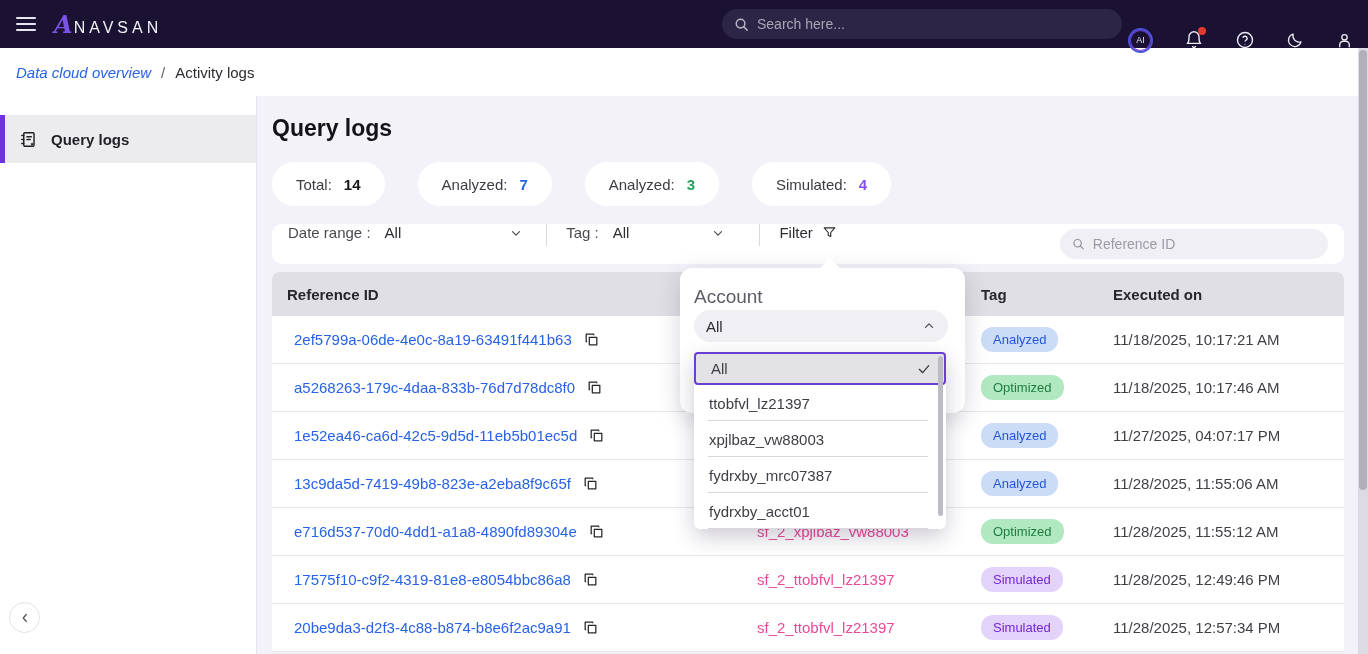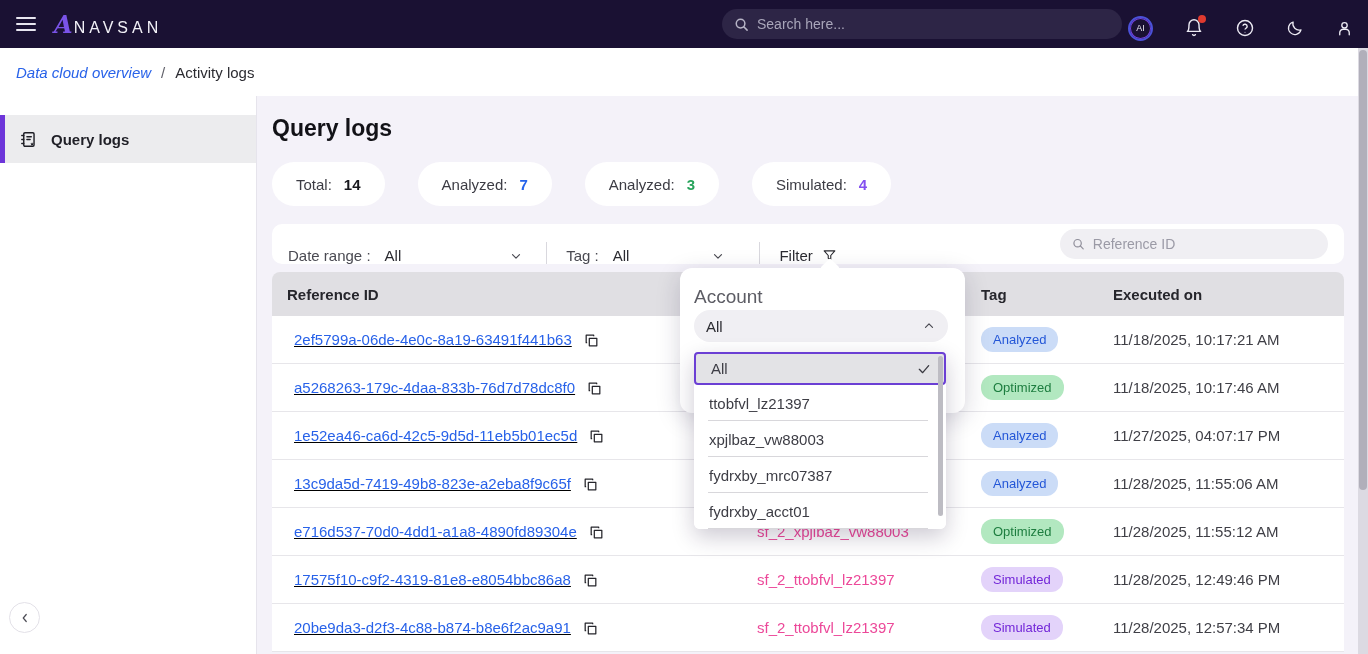--- a/index.html
+++ b/index.html
@@ -9,21 +9,21 @@
   .navbar { position:absolute; left:0; top:0; width:1368px; height:48px; background:#1a1133; display:flex; align-items:center; z-index:30; }
   .hamburger { width:20px; height:14px; margin-left:16px; display:flex; flex-direction:column; justify-content:space-between; cursor:pointer; }
   .hamburger span { display:block; height:2px; background:#e8e6f0; border-radius:1px; }
   .brand { margin-left:18px; display:flex; align-items:baseline; cursor:pointer; }
   .brand .a { font-family:"DejaVu Serif", serif; font-style:italic; font-size:24px; color:#7a53e8; font-weight:bold; margin-right:1px; }
   .brand .rest { color:#f2f1f7; font-size:16px; letter-spacing:4px; font-weight:400; }
   .nav-search { position:absolute; left:722px; top:9px; width:400px; height:30px; background:#2d2546; border-radius:15px; display:flex; align-items:center; padding:0 12px; }
   .nav-search svg { flex:0 0 auto; }
   .nav-search input { background:transparent; border:none; outline:none; color:#cfcddc; font-size:14px; margin-left:8px; width:100%; font-family:"Liberation Sans", sans-serif; }
   .nav-search input::placeholder { color:#a9a6ba; }
-  .nav-icons { position:absolute; right:14px; top:4px; height:48px; display:flex; align-items:center; gap:31px; }
+  .nav-icons { position:absolute; right:14px; top:16px; height:48px; display:flex; align-items:center; gap:31px; }
   .ai-badge { width:25px; height:25px; border-radius:50%; border:2px solid #4b51d8; box-shadow:0 0 0 1px #7a3fe0 inset; color:#e8e6f0; font-size:9px; display:flex; align-items:center; justify-content:center; cursor:pointer; }
   .icon-btn { position:relative; cursor:pointer; display:flex; align-items:center; }
   .bell-dot { position:absolute; right:-2px; top:-3px; width:8px; height:8px; border-radius:50%; background:#e03a2f; }
 
   
   .breadcrumb-bar { position:absolute; left:0; top:48px; width:1368px; height:48px; background:#ffffff; display:flex; align-items:center; padding-left:16px; z-index:5; }
   .crumb-link { color:#2862e9; font-size:15px; cursor:pointer;font-style:italic; }
   .crumb-sep { color:#5f5f68; margin:0 10px; font-size:15px; }
   .crumb-current { color:#2b2b31; font-size:15px; }
 
@@ -36,35 +36,35 @@
 
   
   .main { position:absolute; left:257px; top:96px; width:1101px; height:558px; background:#f4f2f9; }
   .page-title { position:absolute; left:15px; top:19px; font-size:23px; font-weight:bold; color:#121217; }
   .stats { position:absolute; left:15px; top:66px; display:flex; gap:33px; }
   .stat-pill { height:44px; background:#ffffff; border-radius:22px; display:flex; align-items:center; padding:0 24px; }
   .stat-pill .lbl { font-size:15px; color:#3c3c44; }
   .stat-pill .val { font-size:15px; font-weight:bold; margin-left:12px; }
 
   
-  .filter-bar { position:absolute; left:15px; top:128px; width:1072px; height:40px; background:#ffffff; border-radius:10px; display:flex; align-items:flex-end; }
+  .filter-bar { position:absolute; left:15px; top:128px; width:1072px; height:40px; background:#ffffff; border-radius:10px; display:flex; align-items:flex-start; }
   .f-label { font-size:15px; color:#4a4a52; }
   .f-value { font-size:15px; color:#2b2b31; }
   .f-group { display:flex; align-items:center; cursor:pointer; }
   .f-divider { width:1px; height:22px; background:#d9d8de; }
   .ref-search { position:absolute; right:16px; top:5px; width:268px; height:30px; background:#f0eff3; border-radius:15px; display:flex; align-items:center; padding:0 12px; }
   .ref-search input { background:transparent; border:none; outline:none; font-size:14px; color:#55555e; margin-left:8px; width:100%; font-family:"Liberation Sans", sans-serif; }
   .ref-search input::placeholder { color:#9b9aa6; }
 
   
   .qtable { position:absolute; left:15px; top:176px; width:1072px; }
   .t-head { height:44px; background:#e0dfe3; border-radius:8px 8px 0 0; display:grid; grid-template-columns:470px 224px 132px 1fr; align-items:center; }
   .t-head .th { font-size:15px; font-weight:bold; color:#26262c; padding-left:15px; }
   .t-row { height:48px; background:#ffffff; display:grid; grid-template-columns:470px 224px 132px 1fr; align-items:center; border-bottom:1px solid #e7e6ea; }
-  .ref-cell { display:flex; align-items:flex-end; padding-left:22px;text-decoration:underline; }
+  .ref-cell { display:flex; align-items:center; padding-left:22px; }
   .ref-link { font-size:15px; color:#2862e9; cursor:pointer; }
   .copy-btn { margin-left:12px; display:flex; cursor:pointer; }
   .acct-cell { font-size:15px; color:#ec4899; padding-left:15px; }
   .tag-cell { padding-left:15px; }
   .pill { display:inline-block; font-size:13px; padding:5px 12px; border-radius:12px; }
   .date-cell { font-size:15px; color:#3f3f46; padding-left:15px; }
 
   
   .dd-panel { position:absolute; left:680px; top:268px; width:285px; height:145px; background:#ffffff; border-radius:12px; box-shadow:0 6px 24px rgba(30,20,60,.18); z-index:20; }
   .dd-caret { position:absolute; left:143px; top:-7px; width:14px; height:14px; background:#ffffff; transform:rotate(45deg); border-radius:2px; }

